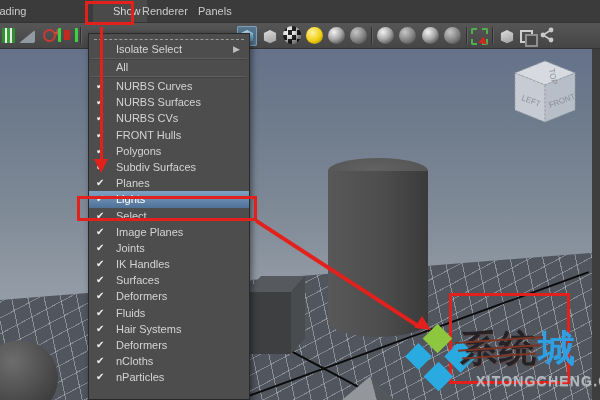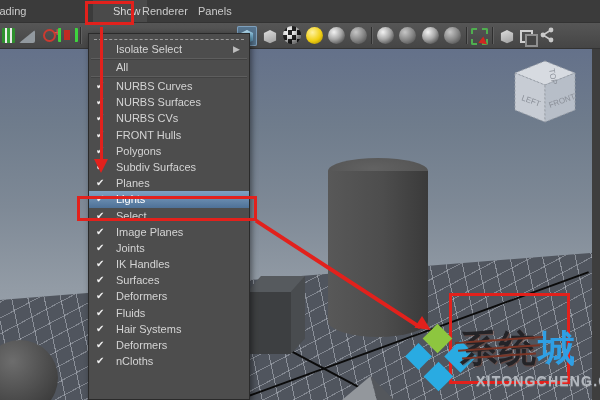--- a/index.html
+++ b/index.html
@@ -225,20 +225,21 @@
         <div class="m-row"><span class="m-chk">✔</span><span class="m-lab">Select</span></div>
         <div class="m-row"><span class="m-chk">✔</span><span class="m-lab">Image Planes</span></div>
         <div class="m-row"><span class="m-chk">✔</span><span class="m-lab">Joints</span></div>
         <div class="m-row"><span class="m-chk">✔</span><span class="m-lab">IK Handles</span></div>
         <div class="m-row"><span class="m-chk">✔</span><span class="m-lab">Surfaces</span></div>
         <div class="m-row"><span class="m-chk">✔</span><span class="m-lab">Deformers</span></div>
         <div class="m-row"><span class="m-chk">✔</span><span class="m-lab">Fluids</span></div>
         <div class="m-row"><span class="m-chk">✔</span><span class="m-lab">Hair Systems</span></div>
         <div class="m-row"><span class="m-chk">✔</span><span class="m-lab">Deformers</span></div>
         <div class="m-row"><span class="m-chk">✔</span><span class="m-lab">nCloths</span></div>
+        <div class="m-row"><span class="m-chk">✔</span><span class="m-lab">nParticles</span></div>
       </div>
   </div>
 
   <div id="ann-show" class="red-box"></div>
   <div id="ann-vline"></div>
   <div id="ann-vhead"></div>
   <div id="ann-lights" class="red-box"></div>
   <div id="ann-diag"></div>
   <div id="ann-dhead"></div>
   <div id="ann-target" class="red-box"></div>

